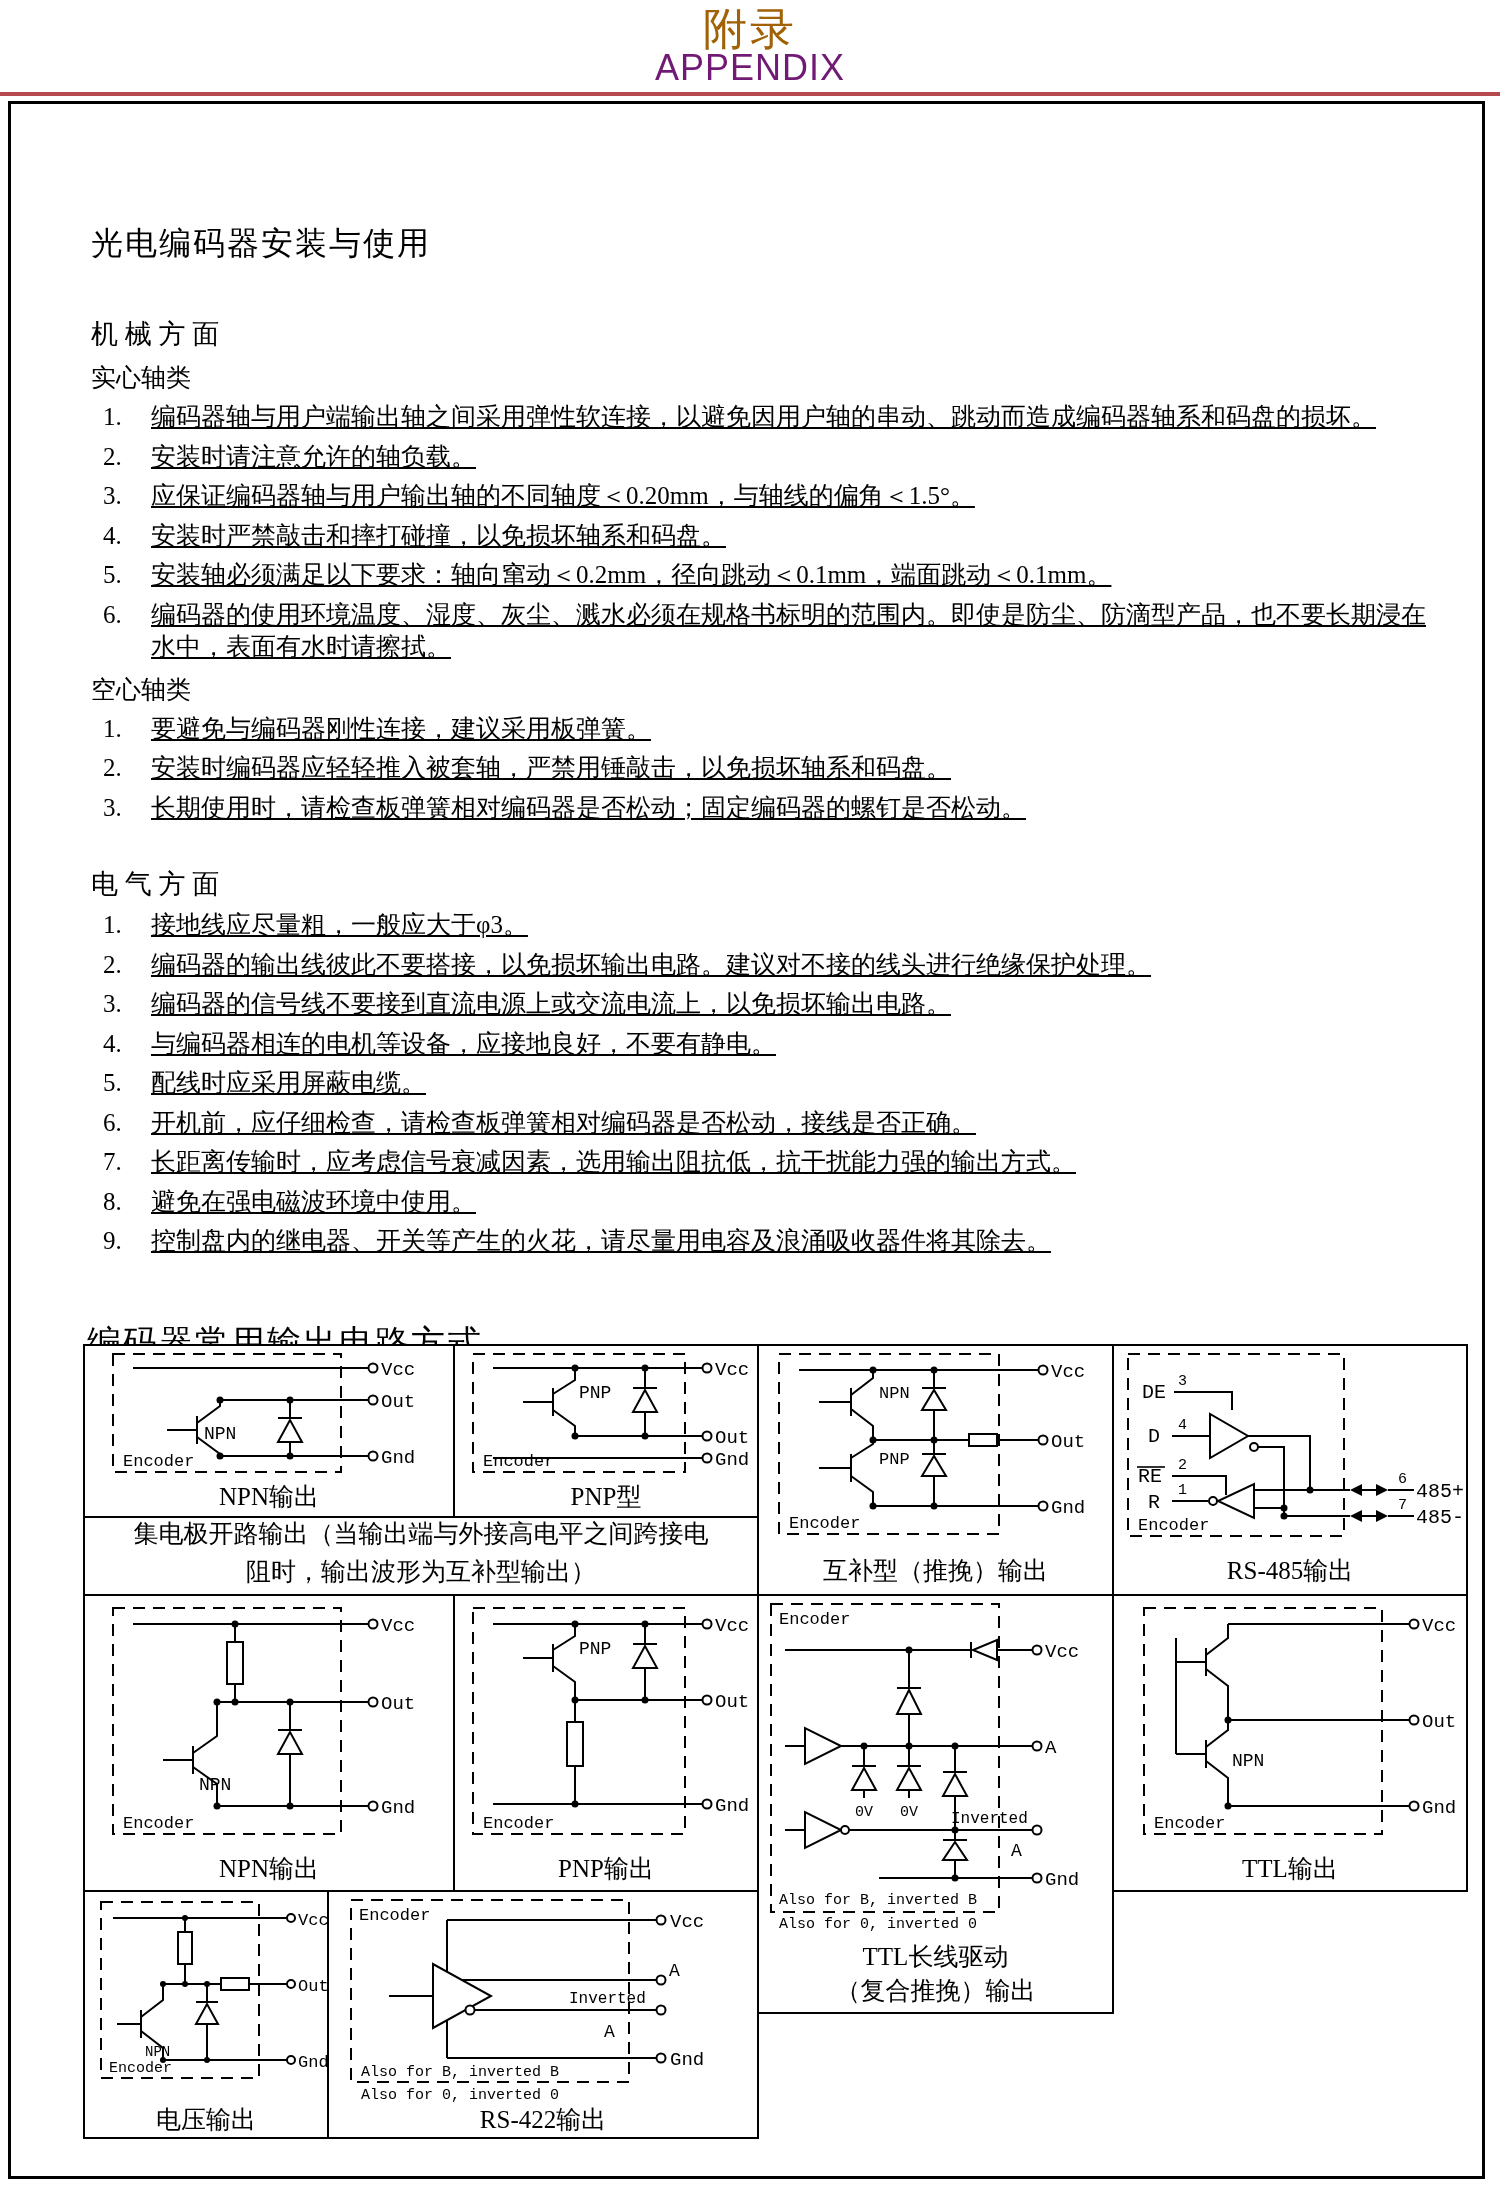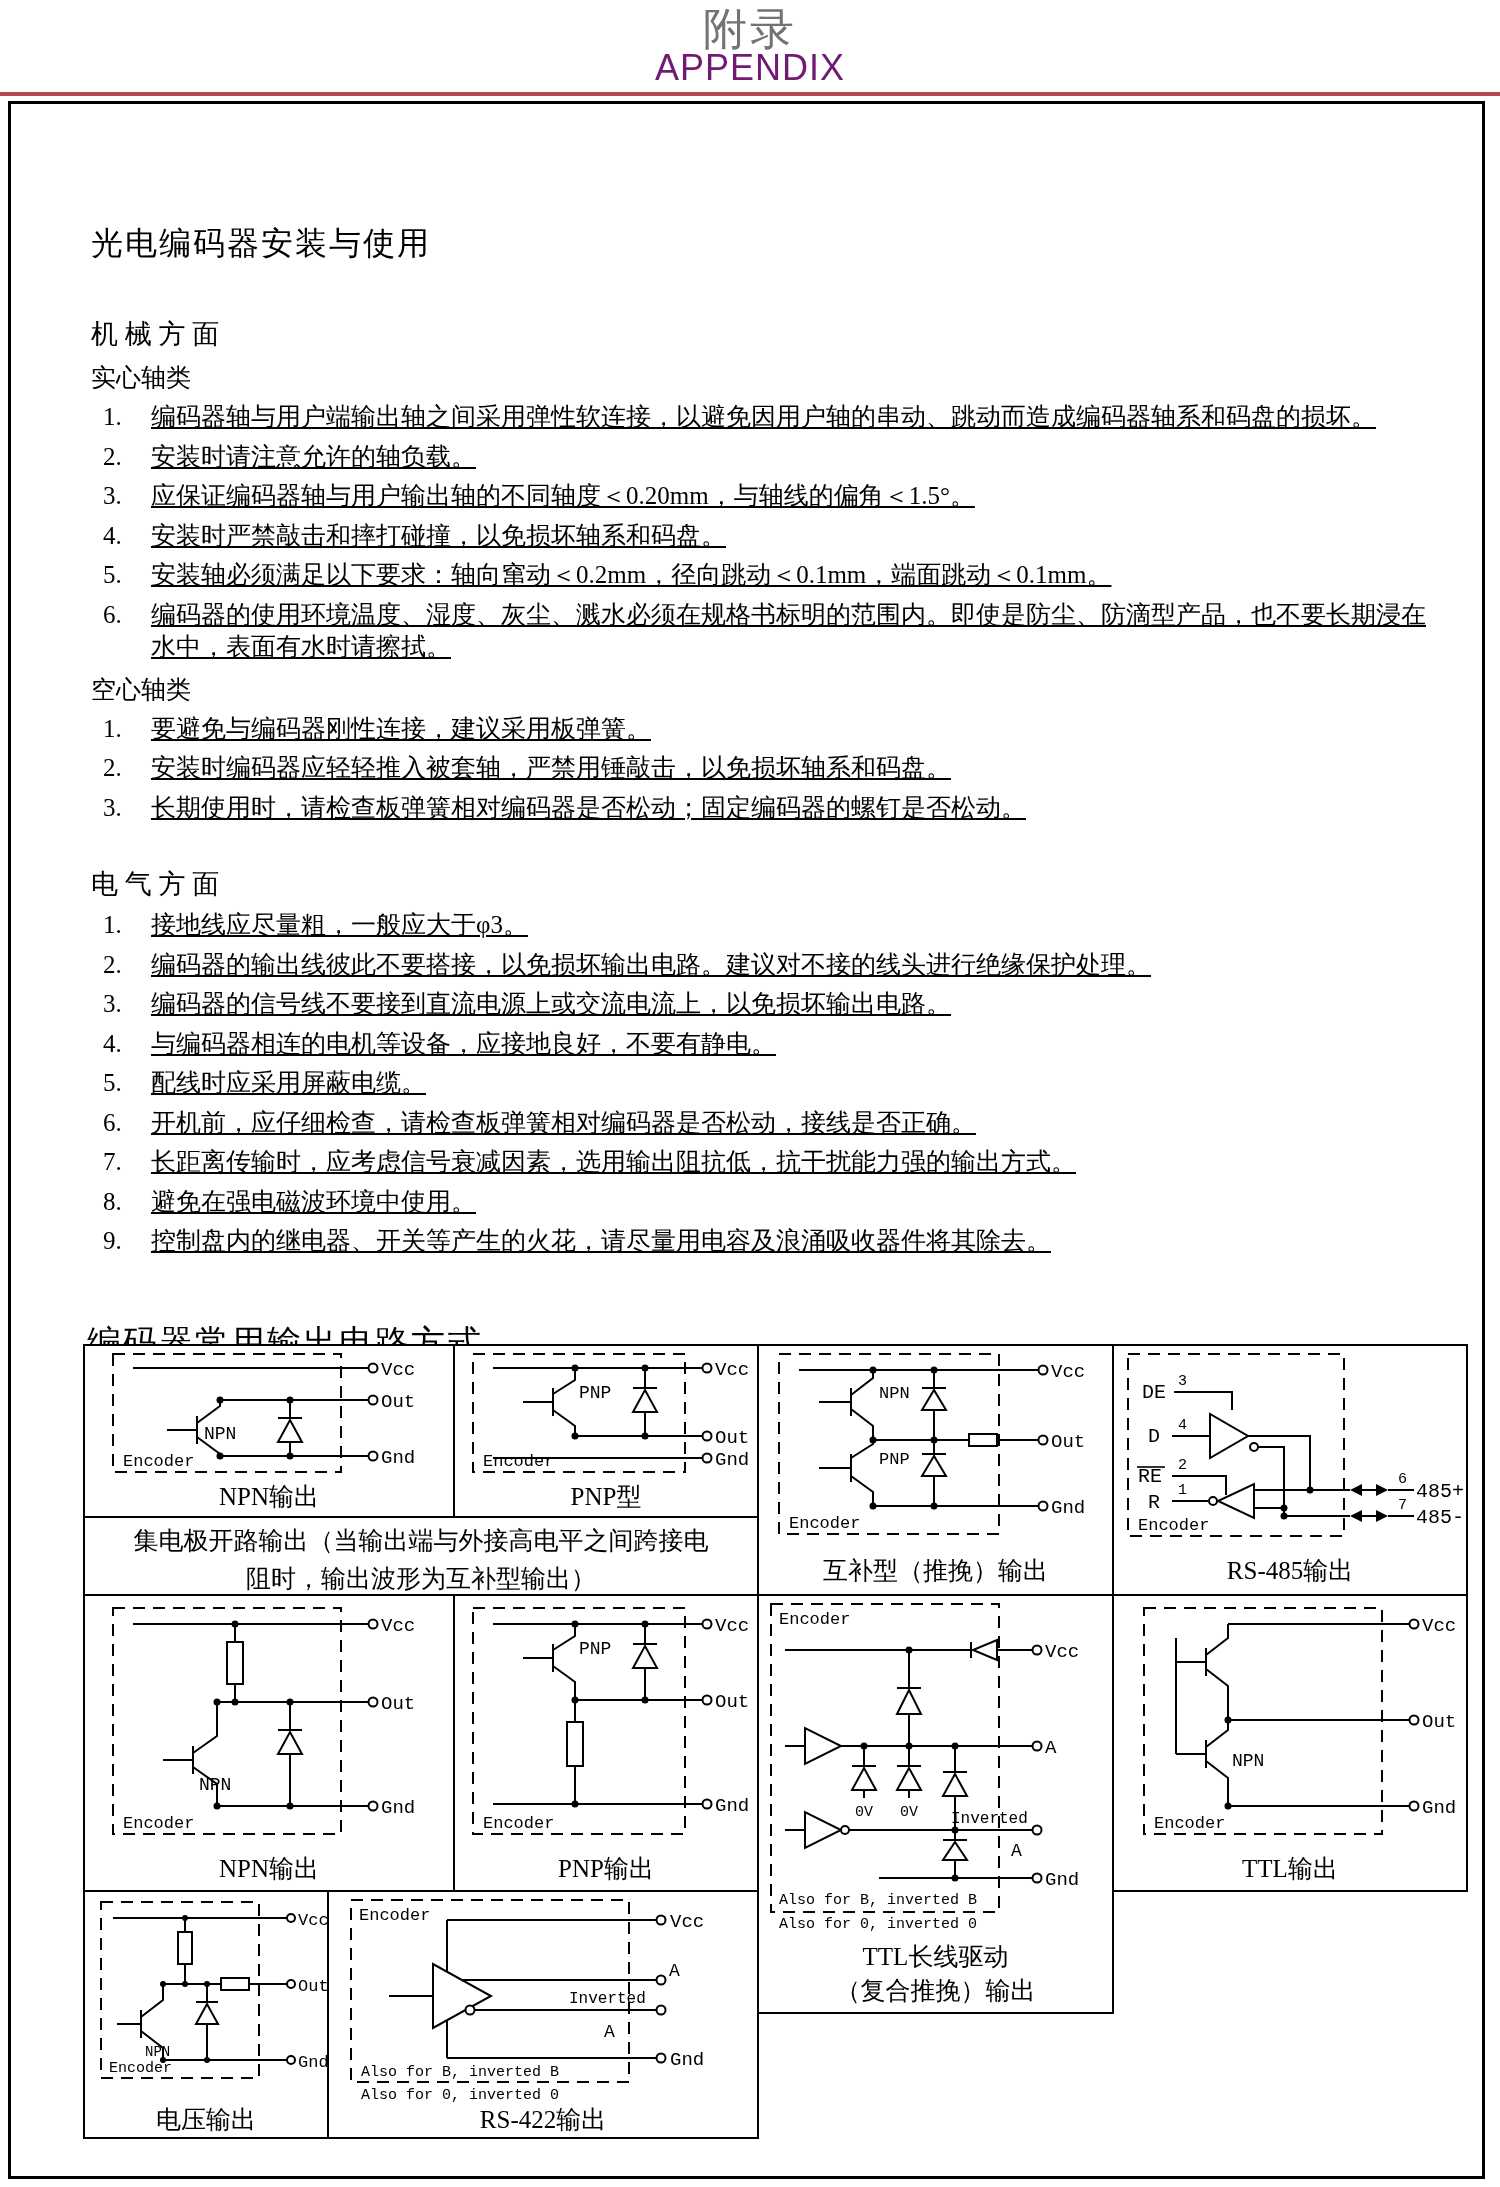--- a/index.html
+++ b/index.html
@@ -18,38 +18,38 @@
   .sub-h{font-size:25px;margin:9px 0 0 28px;}
   .li{display:flex;margin:7px 0 0 40px;font-size:25px;line-height:1.3;}
   .li .n{flex:none;width:48px;}
   .li .t{flex:1;padding-right:8px;text-decoration:underline;}
   .circ-h{font-size:34px;font-weight:normal;margin:62px 0 0 24px;letter-spacing:2px;}
   .circuit-table{position:absolute;left:72px;top:1240px;width:1385px;height:795px;}
   .cell{position:absolute;border:2px solid #000;box-sizing:border-box;background:#fff;
         display:flex;flex-direction:column;align-items:center;overflow:hidden;}
   .cap{font-size:25px;text-align:center;width:100%;margin-top:auto;padding-bottom:7px;}
   .cap2{white-space:pre-line;line-height:1.35;}
-  .oc-cap{justify-content:flex-start;font-size:25px;line-height:1.5;text-align:center;
+  .oc-cap{justify-content:flex-end;font-size:25px;line-height:1.5;text-align:center;
           padding:4px 46px;}
   svg{display:block;flex:none;}
   svg text{font-family:"Liberation Mono",monospace;fill:#000;}
   .w{fill:none;stroke:#000;stroke-width:2;}
   .w1{fill:none;stroke:#000;stroke-width:1.6;}
   .db{fill:none;stroke:#000;stroke-width:2;stroke-dasharray:12 8;}
   .cp{fill:#fff;stroke:#000;stroke-width:2;}
   .jd{fill:#000;stroke:none;}
   .fs14{font-size:14px;}.fs15{font-size:15px;}.fs16{font-size:16px;}
   .fs17{font-size:17px;}.fs18{font-size:18px;}.fs19{font-size:19px;}.fs20{font-size:20px;}
 </style>
 </head>
 <body>
 
 <div class="page">
 
-  <div class="title-zh" style="color:#737373;">附录</div>
+  <div class="title-zh" style="color:#a16207;">附录</div>
   <div class="title-en" style="color:#701a75;">APPENDIX</div>
   <div class="red-rule" style="background:#b5494e;"></div>
 
   <div class="main-border">
     <div class="content">
 
       <h1 class="doc-title">光电编码器安装与使用</h1>
 
       <div class="sec-h">机 械 方 面</div>
       <div class="sub-h">实心轴类</div>

